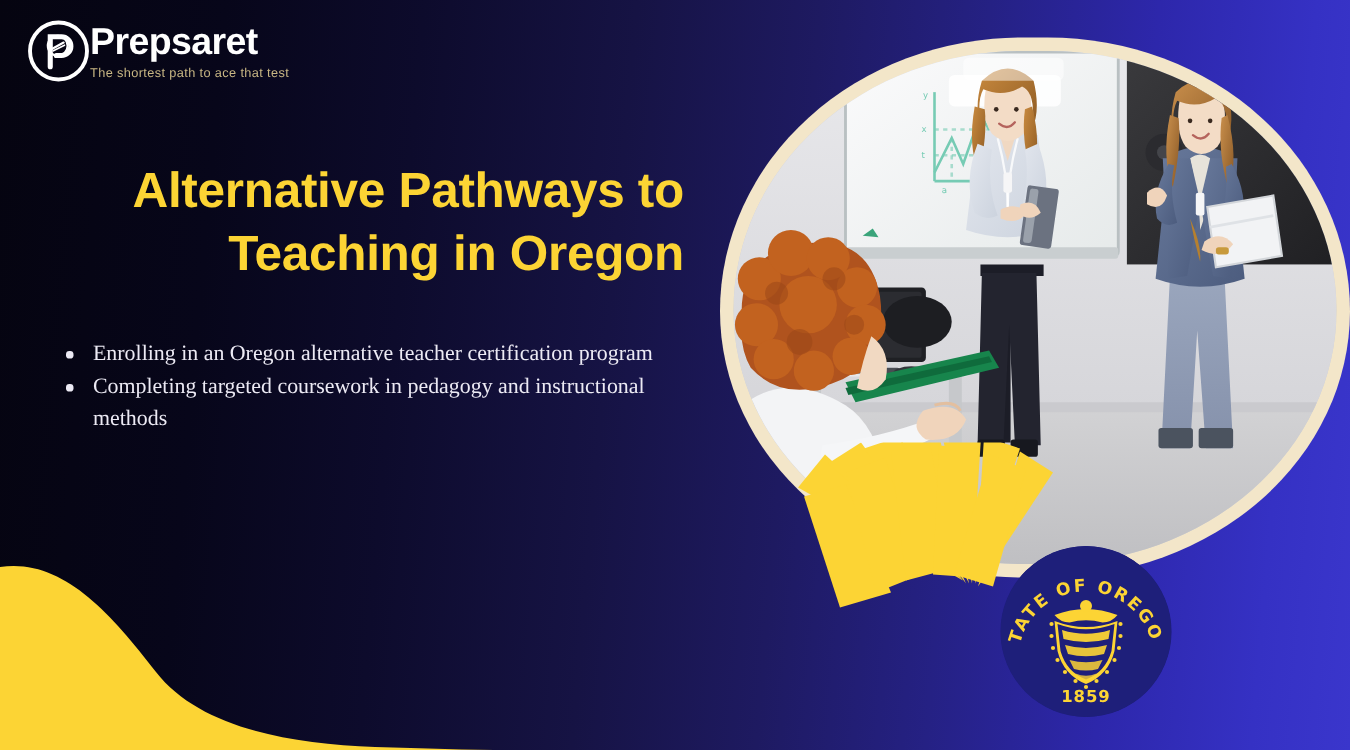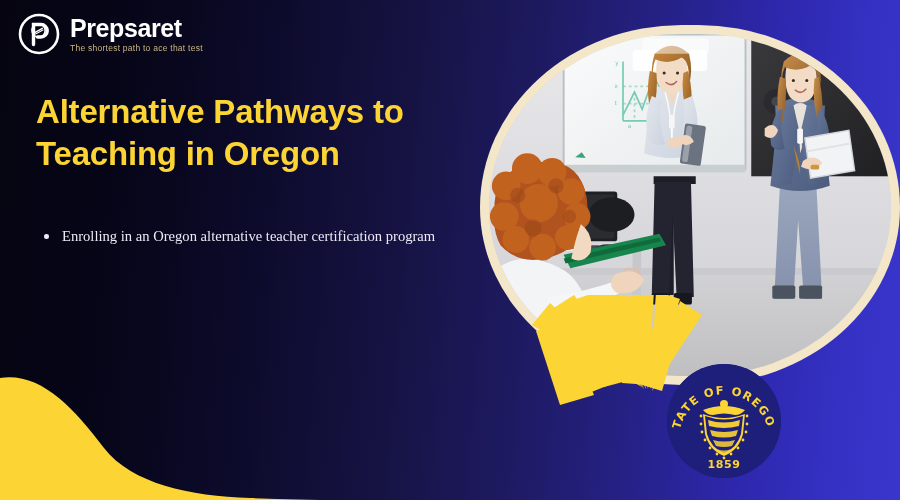--- a/index.html
+++ b/index.html
@@ -18,38 +18,38 @@
         #161344 45%, #1e1a61 58%, #252184 70%,
         #2d27ab 82%, #3531c4 93%, #3a36cc 100%);
   }
 
   
   .wave { position:absolute; left:0; bottom:0; width:340px; height:130px; }
 
   
   .logo-wrap {
     position:absolute; left:18px; top:13px;
-    display:flex; align-items:center; gap:10px;
+    display:flex; align-items:center; 
   }
   .logo-mark { width:42px; height:42px; flex:0 0 42px; }
   .logo-text { display:flex; flex-direction:column; justify-content:center; }
   .logo-name {
     font-size:25px; font-weight:bold; color:#ffffff;
     letter-spacing:-0.4px; line-height:1.05;
   }
   .logo-tag {
     font-size:8.5px; color:#c9b784; letter-spacing:0.25px;
     margin-top:2px; white-space:nowrap;text-align:right;
   }
 
   
   .headline {
-    position:absolute; left:36px; top:91px; width:420px;
+    position:absolute; left:36px; top:106px; width:420px;
     color:#FCD434; font-size:33px; font-weight:bold;
-    line-height:1.28; letter-spacing:-0.2px;
+    line-height:1.28; letter-spacing:-0.2px;text-align:right;
   }
 
   
   .bullets {
     position:absolute; left:36px; top:226px; width:435px;
     list-style:none;
     font-family:Liberation Serif, serif;
   }
   .bullets li {
     position:relative; padding-left:26px;
@@ -115,20 +115,21 @@
     <div class="logo-text">
       <div class="logo-name">Prepsaret</div>
       <div class="logo-tag">The shortest path to ace that test</div>
     </div>
   </div>
 
   <div class="headline">Alternative Pathways to Teaching in Oregon</div>
 
   <ul class="bullets">
     <li>Enrolling in an Oregon alternative teacher certification program</li>
+    <li>Completing targeted coursework in pedagogy and instructional methods</li>
   </ul>
 
   <div class="photo-panel">
     <div class="photo-frame">
       <div class="photo-inner" aria-label="Two women presenting in a classroom beside a whiteboard while a seated woman with curly red hair listens at a desk">
         <svg viewBox="0 0 420 360" preserveAspectRatio="xMidYMid slice">
           <defs>
             <linearGradient id="wallG" x1="0" y1="0" x2="0" y2="1">
               <stop offset="0" stop-color="#e9e9ec"></stop>
                 <stop offset="1" stop-color="#d6d6da"></stop>

